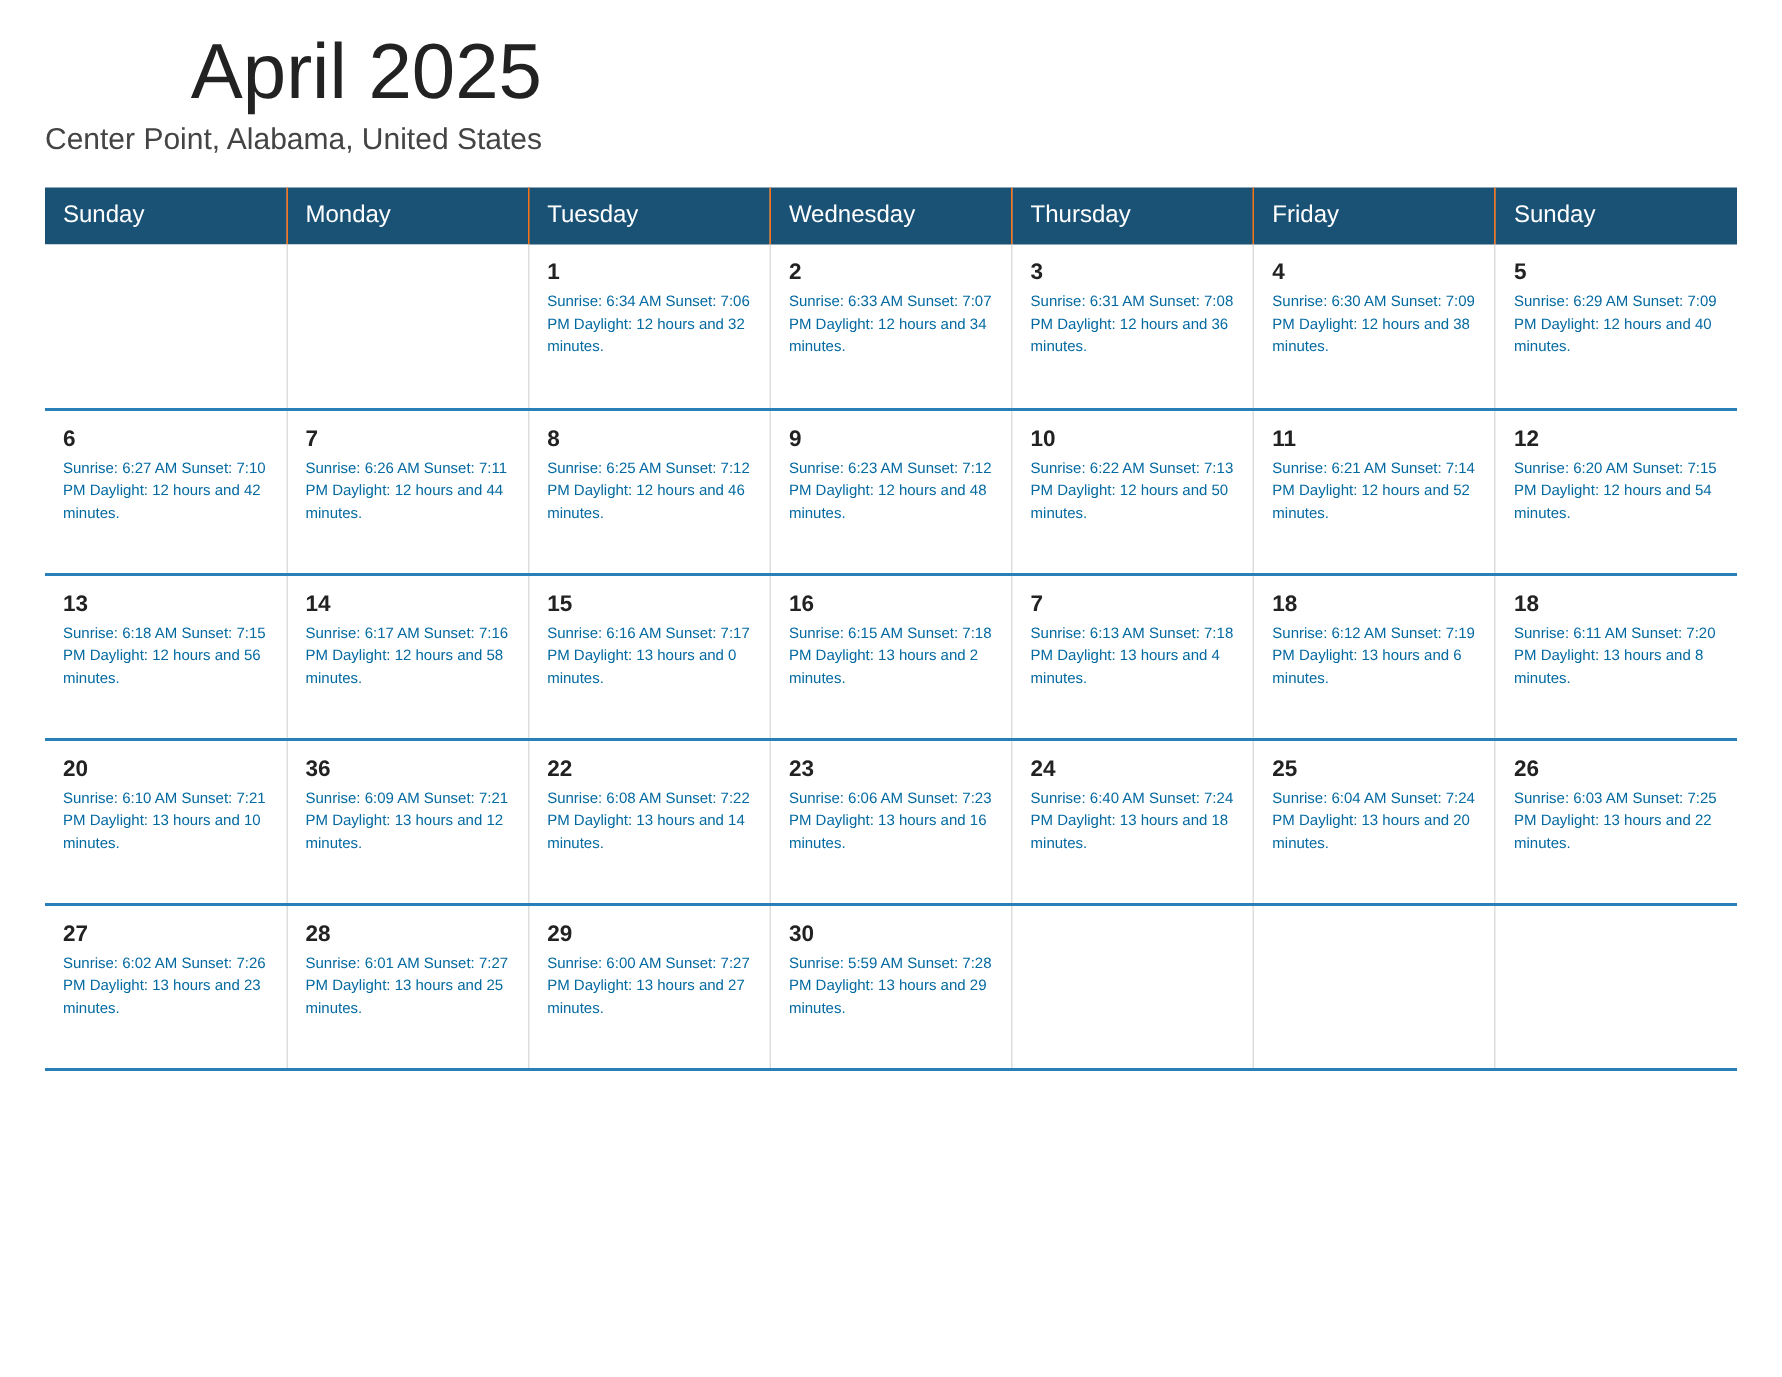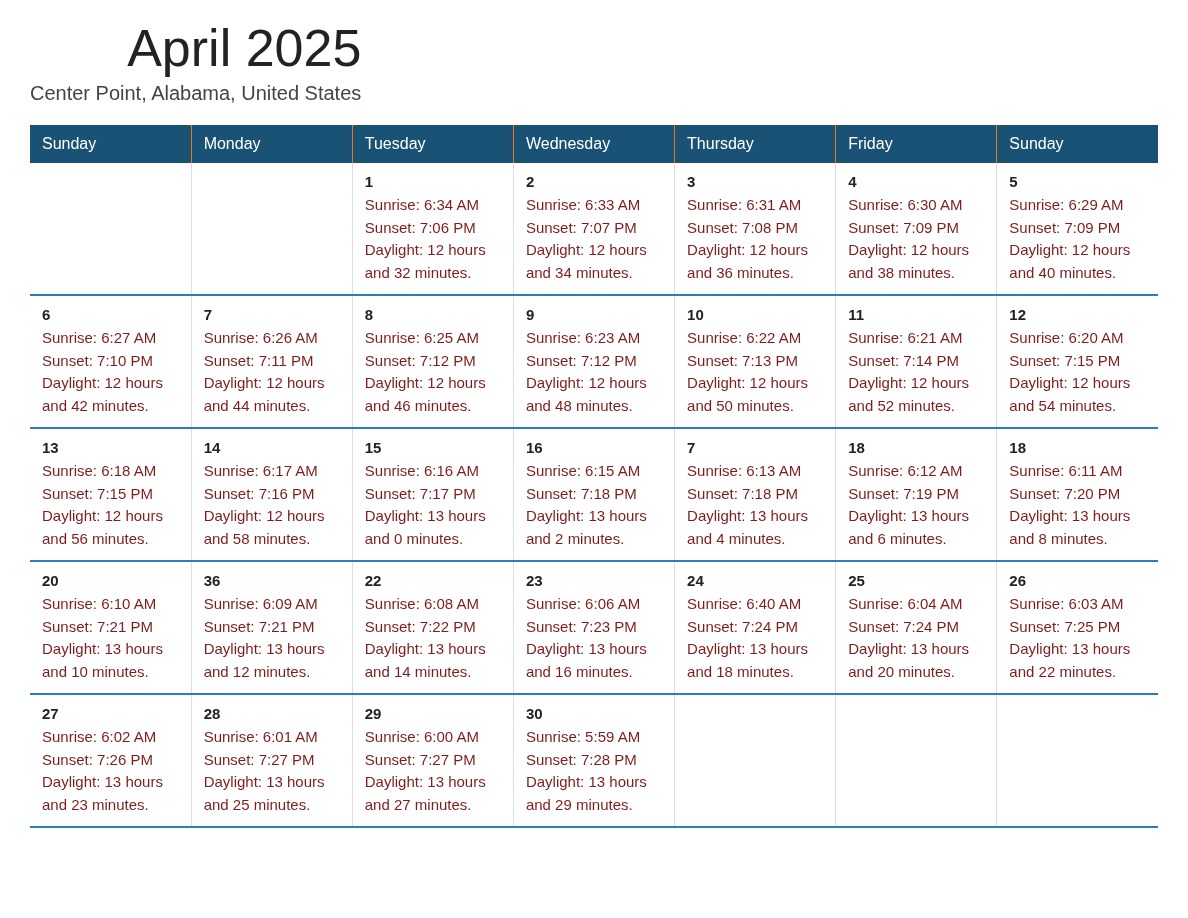--- a/index.html
+++ b/index.html
@@ -91,22 +91,22 @@
       border-right: none;
     }
     .day-num {
       font-size: 15px;
       font-weight: bold;
       color: #222;
       margin-bottom: 4px;
       display: block;
     }
     .day-info {
-      font-size: 15px;
-      color: #7f1d1d;
+      font-size: 10px;
+      color: #0369a1;
       line-height: 1.5;
     }
     .empty-cell {
       background: #fff;
     }
   </style>
 </head>
 <body>
 
 <div class="header">

